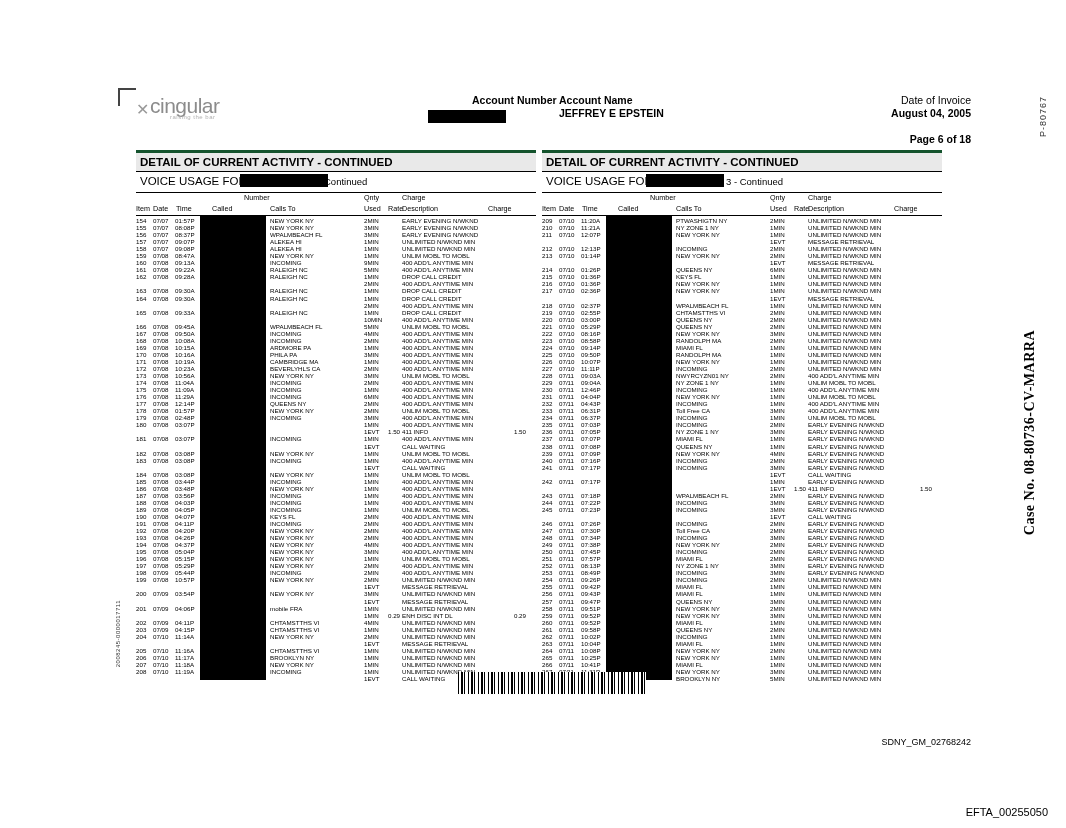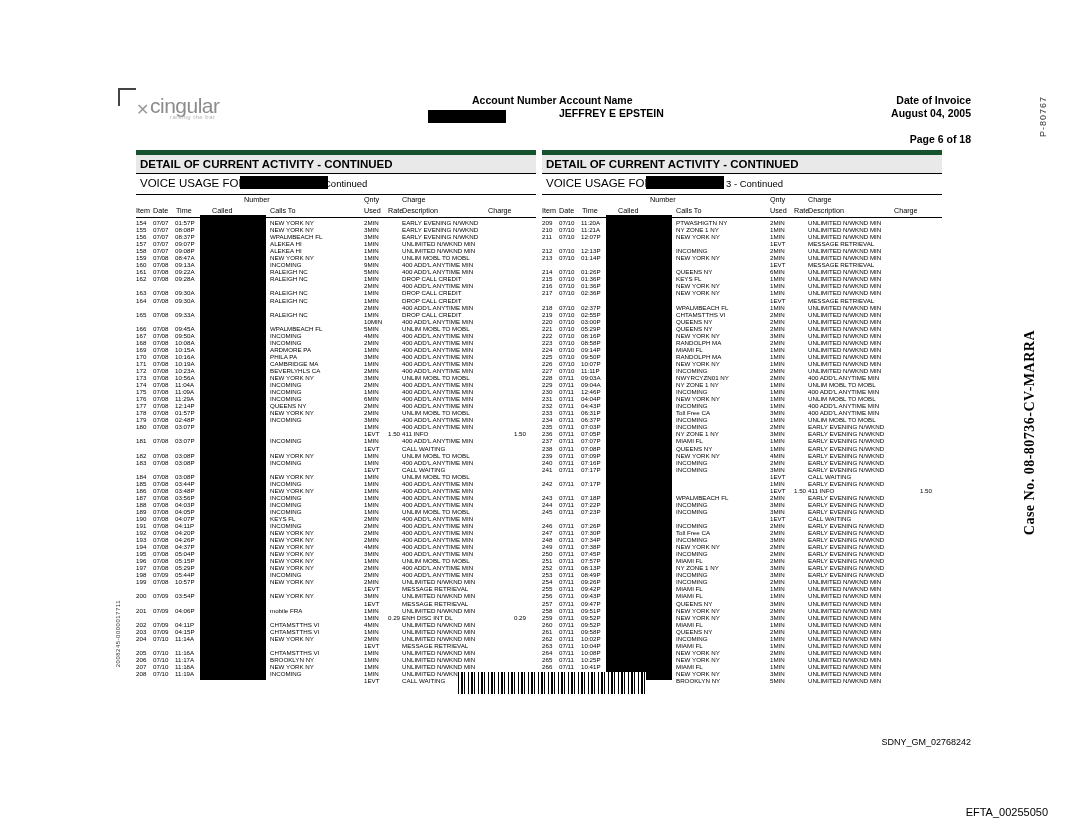--- a/index.html
+++ b/index.html
@@ -17,39 +17,39 @@
   .brandbox{position:absolute;left:118px;top:88px;width:140px;height:42px;}
   .brandbox .corner{position:absolute;left:0;top:0;width:16px;height:16px;border-left:2px solid #444;border-top:2px solid #444;}
   .logo-x{position:absolute;left:18px;top:12px;font-size:16px;color:#999;}
   .logo-word{position:absolute;left:32px;top:6px;font-size:21px;color:#8c8c8c;letter-spacing:-0.5px;}
   .logo-tag{position:absolute;left:52px;top:26px;font-size:6px;color:#b0b0b0;letter-spacing:0.5px;}
 
   .acct-num-label{position:absolute;left:428px;top:94px;font-size:10.5px;font-weight:bold;margin-left:44px;}
   .acct-num-redact{position:absolute;left:428px;top:110px;width:78px;height:13px;background:#000;}
   .acct-name-label{position:absolute;left:559px;top:94px;font-size:10.5px;font-weight:bold;}
   .acct-name-val{position:absolute;left:559px;top:107px;font-size:10.5px;font-weight:bold;}
-  .doi-label{position:absolute;right:95px;top:94px;font-size:10.5px;font-weight:bold;text-align:right;margin-left:11px;}
+  .doi-label{position:absolute;right:95px;top:94px;font-size:10.5px;font-weight:normal;text-align:right;margin-left:11px;}
   .doi-val{position:absolute;right:95px;top:107px;font-size:10.5px;font-weight:bold;text-align:right;}
   .page-of{position:absolute;right:95px;top:133px;font-size:10.5px;font-weight:bold;text-align:right;}
 
   .sidecode{position:absolute;right:18px;top:96px;font-size:9px;color:#333;
     writing-mode:vertical-rl;transform:rotate(180deg);letter-spacing:1px;}
   .caseno{position:absolute;right:28px;top:330px;font-size:14px;font-weight:bold;
     writing-mode:vertical-rl;transform:rotate(180deg);letter-spacing:0.5px;font-family:"Liberation Serif",serif;}
   .leftcode{position:absolute;left:115px;top:600px;font-size:6px;color:#333;
     writing-mode:vertical-rl;transform:rotate(180deg);letter-spacing:0.5px;}
 
   
   .panel{position:absolute;top:150px;width:400px;}
   .panel.left{left:136px;}
   .panel.right{left:542px;}
 
   .panel-title{
     font-size:11.5px;font-weight:bold;
-    border-top:5px solid #14532d;border-bottom:1px solid #000;
+    border-top:3px solid #14532d;border-bottom:1px solid #000;
     padding:3px 2px 3px 4px;background:#e9e9e9;
   }
   .voice-row{position:relative;height:20px;border-bottom:1px solid #000;}
   .voice-label{position:absolute;left:4px;top:3px;font-size:11.5px;}
   .voice-redact{position:absolute;top:2px;height:13px;background:#000;}
   .voice-cont{position:absolute;top:4px;font-size:9.5px;}
 
   .colhead{position:relative;height:24px;font-size:7.2px;font-weight:normal;}
   .colhead span{position:absolute;}
   .hdr-rule{position:absolute;left:0;right:0;top:22px;border-bottom:1px solid #000;}

